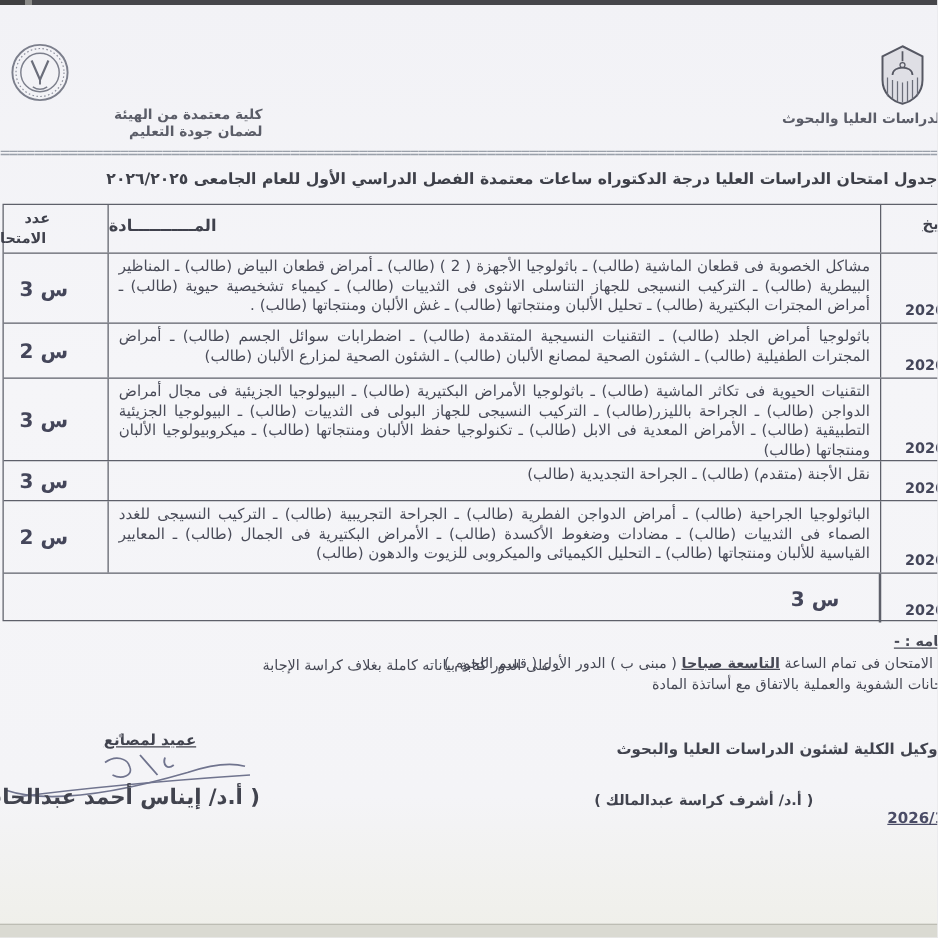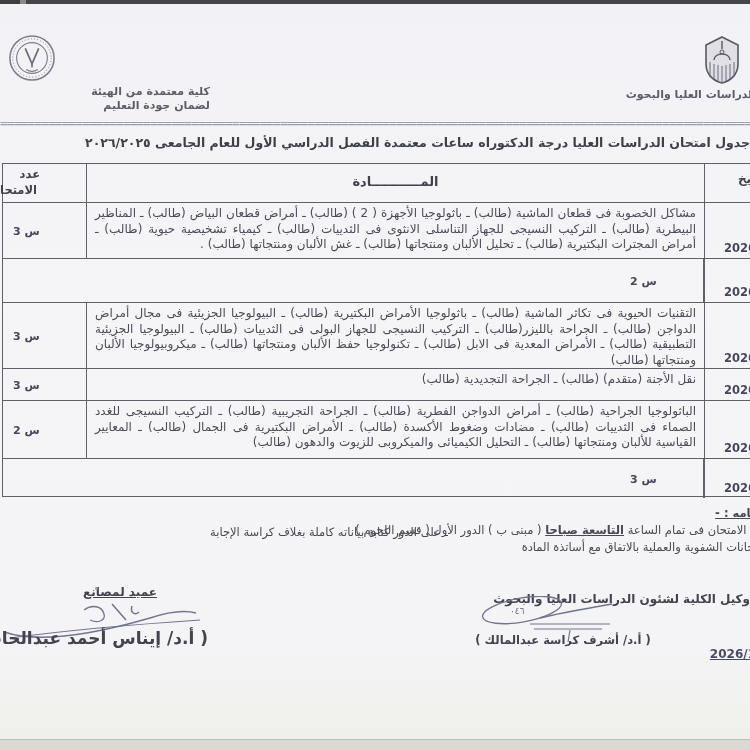--- a/index.html
+++ b/index.html
@@ -24,26 +24,26 @@
   .gtable{left:2px;top:163px;width:760px;height:334px;border:1.6px solid #5e606a;box-sizing:border-box;
     display:flex;flex-direction:column;direction:rtl;}
   .trow{display:flex;flex-direction:row;box-sizing:border-box;border-bottom:1.5px solid #5e606a;flex:0 0 auto;}
   .trow:last-child{border-bottom:none;}
   .c-date{width:57px;box-sizing:border-box;border-left:1.5px solid #5e606a;position:relative;overflow:visible;}
   .c-subj{flex:1;box-sizing:border-box;position:relative;overflow:hidden;}
   .c-hours{width:84px;box-sizing:border-box;border-right:1.5px solid #5e606a;position:relative;overflow:visible;}
   .h-head{height:39px;} .h-r1{height:56px;} .h-r2{height:44px;} .h-r3{height:66px;}
   .h-r4{height:32px;} .h-r5{height:58px;} .h-r6{height:39px;}
   .subj-text{padding:3px 8px 2px 8px;direction:rtl;text-align:justify;font-size:12px;line-height:15.5px;color:#4a4c59;}
-  .subj-head{position:absolute;left:0;right:0;top:10px;text-align:center;font-weight:bold;font-size:13px;color:#3f414c;direction:rtl;}
+  .subj-head{position:absolute;left:0;right:0;top:10px;text-align:left;font-weight:bold;font-size:13px;color:#3f414c;direction:rtl;}
   .date-head{position:absolute;top:8px;right:-15px;white-space:nowrap;font-weight:bold;font-size:12px;color:#3f414c;text-decoration:underline;direction:rtl;}
   .date-val{position:absolute;bottom:3px;left:19px;font-weight:bold;font-size:11.5px;color:#44465a;white-space:nowrap;}
   .hours-l1{position:absolute;top:3px;right:46px;font-weight:bold;font-size:11.5px;color:#3f414c;direction:rtl;white-space:nowrap;margin-left:41px;}
   .hours-l2{position:absolute;top:19px;right:49px;font-weight:bold;font-size:11.5px;color:#3f414c;direction:rtl;white-space:nowrap;transform:translateX(-100%) translateX(100%);}
-  .hours-val{position:absolute;top:50%;transform:translateY(-50%);left:10px;width:44px;text-align:left;direction:ltr;font-size:11px;font-weight:bold;color:#44465a;white-space:nowrap;}
+  .hours-val{position:absolute;top:50%;transform:translateY(-50%);left:10px;width:44px;text-align:center;direction:ltr;font-size:16px;font-weight:bold;color:#44465a;white-space:nowrap;}
   
   .note-head{top:506px;right:-58px;white-space:nowrap;direction:rtl;font-size:11.5px;font-weight:bold;color:#474955;text-decoration:underline;}
   .note-time{top:523px;right:-16px;white-space:nowrap;direction:rtl;font-size:11.5px;color:#474955;}
   .note-time u{text-decoration:underline;font-weight:bold;}
   .note-student{top:525px;right:302px;white-space:nowrap;direction:rtl;font-size:11.5px;color:#474955;}
   .note-oral{top:540px;right:-24px;white-space:nowrap;direction:rtl;font-size:11.5px;color:#474955;}
   
   .sig-left-title{top:585px;left:60px;width:120px;text-align:center;direction:rtl;font-size:12px;font-weight:bold;color:#41434e;text-decoration:underline;}
   .sig-left-name{top:628px;left:8px;width:200px;text-align:center;direction:rtl;font-size:17px;font-weight:bold;color:#41434e;white-space:nowrap;}
   .sig-right-title{top:592px;left:498px;width:252px;text-align:center;direction:rtl;font-size:12px;font-weight:bold;color:#41434e;white-space:nowrap;}
@@ -114,20 +114,23 @@
         </div>
       <div class="c-hours">
           <span class="hours-val">3 س</span>
         </div>
     </div>
 
     <div class="trow h-r2">
       <div class="c-date">
           <span class="date-val">2026/1</span>
         </div>
+      <div class="c-subj">
+          <div class="subj-text">باثولوجيا أمراض الجلد (طالب) ـ التقنيات النسيجية المتقدمة (طالب) ـ اضطرابات سوائل الجسم (طالب) ـ أمراض المجترات الطفيلية (طالب) ـ الشئون الصحية لمصانع الألبان (طالب) ـ الشئون الصحية لمزارع الألبان (طالب)</div>
+        </div>
       <div class="c-hours">
           <span class="hours-val">2 س</span>
         </div>
     </div>
 
     <div class="trow h-r3">
       <div class="c-date">
           <span class="date-val">2026/1</span>
         </div>
       <div class="c-subj">
@@ -185,29 +188,20 @@
     <svg viewBox="0 0 210 50" width="210" height="50">
       <path d="M4 36 C40 48 95 38 150 22 C168 16 185 14 196 17" fill="none" stroke="#70748e" stroke-width="1.4"></path>
       <path d="M10 42 C70 34 140 28 200 24" fill="none" stroke="#70748e" stroke-width="1.1"></path>
       <path d="M112 8 L126 24 M132 10 C130 16 134 20 139 16" fill="none" stroke="#70748e" stroke-width="1.5"></path>
       <path d="M84 14 C92 8 102 10 104 18 C106 24 98 28 90 24" fill="none" stroke="#70748e" stroke-width="1.3"></path>
     </svg>
   </div>
   <div class="abs sig-left-name">( أ.د/ إيناس أحمد عبدالحافظ )</div>
 
   <div class="abs sig-right-title">وكيل الكلية لشئون الدراسات العليا والبحوث</div>
-  <div class="abs sig-ink-right">
-    <svg viewBox="0 0 200 50" width="200" height="50">
-      <ellipse cx="52" cy="14" rx="40" ry="12" fill="none" stroke="#70748e" stroke-width="1.3" transform="rotate(-10 52 14)"></ellipse>
-      <text x="40" y="18" font-size="9" fill="#70748e" font-family="DejaVu Sans, sans-serif">٠٤٦</text>
-      <path d="M70 22 C95 16 120 12 142 8" fill="none" stroke="#70748e" stroke-width="1.4"></path>
-      <path d="M60 28 H140 M64 33 H132" stroke="#70748e" stroke-width="1.2"></path>
-      <path d="M100 34 L98 46" stroke="#70748e" stroke-width="1.2"></path>
-    </svg>
-  </div>
   <div class="abs sig-right-name">( أ.د/ أشرف كراسة عبدالمالك )</div>
 
   <div class="abs footer-date">2026/1</div>
 
   <div class="abs speck" style="left:95px;top:587px;"></div>
 
   <div class="abs bottom-scan-strip"></div>
 
 </div>
 

